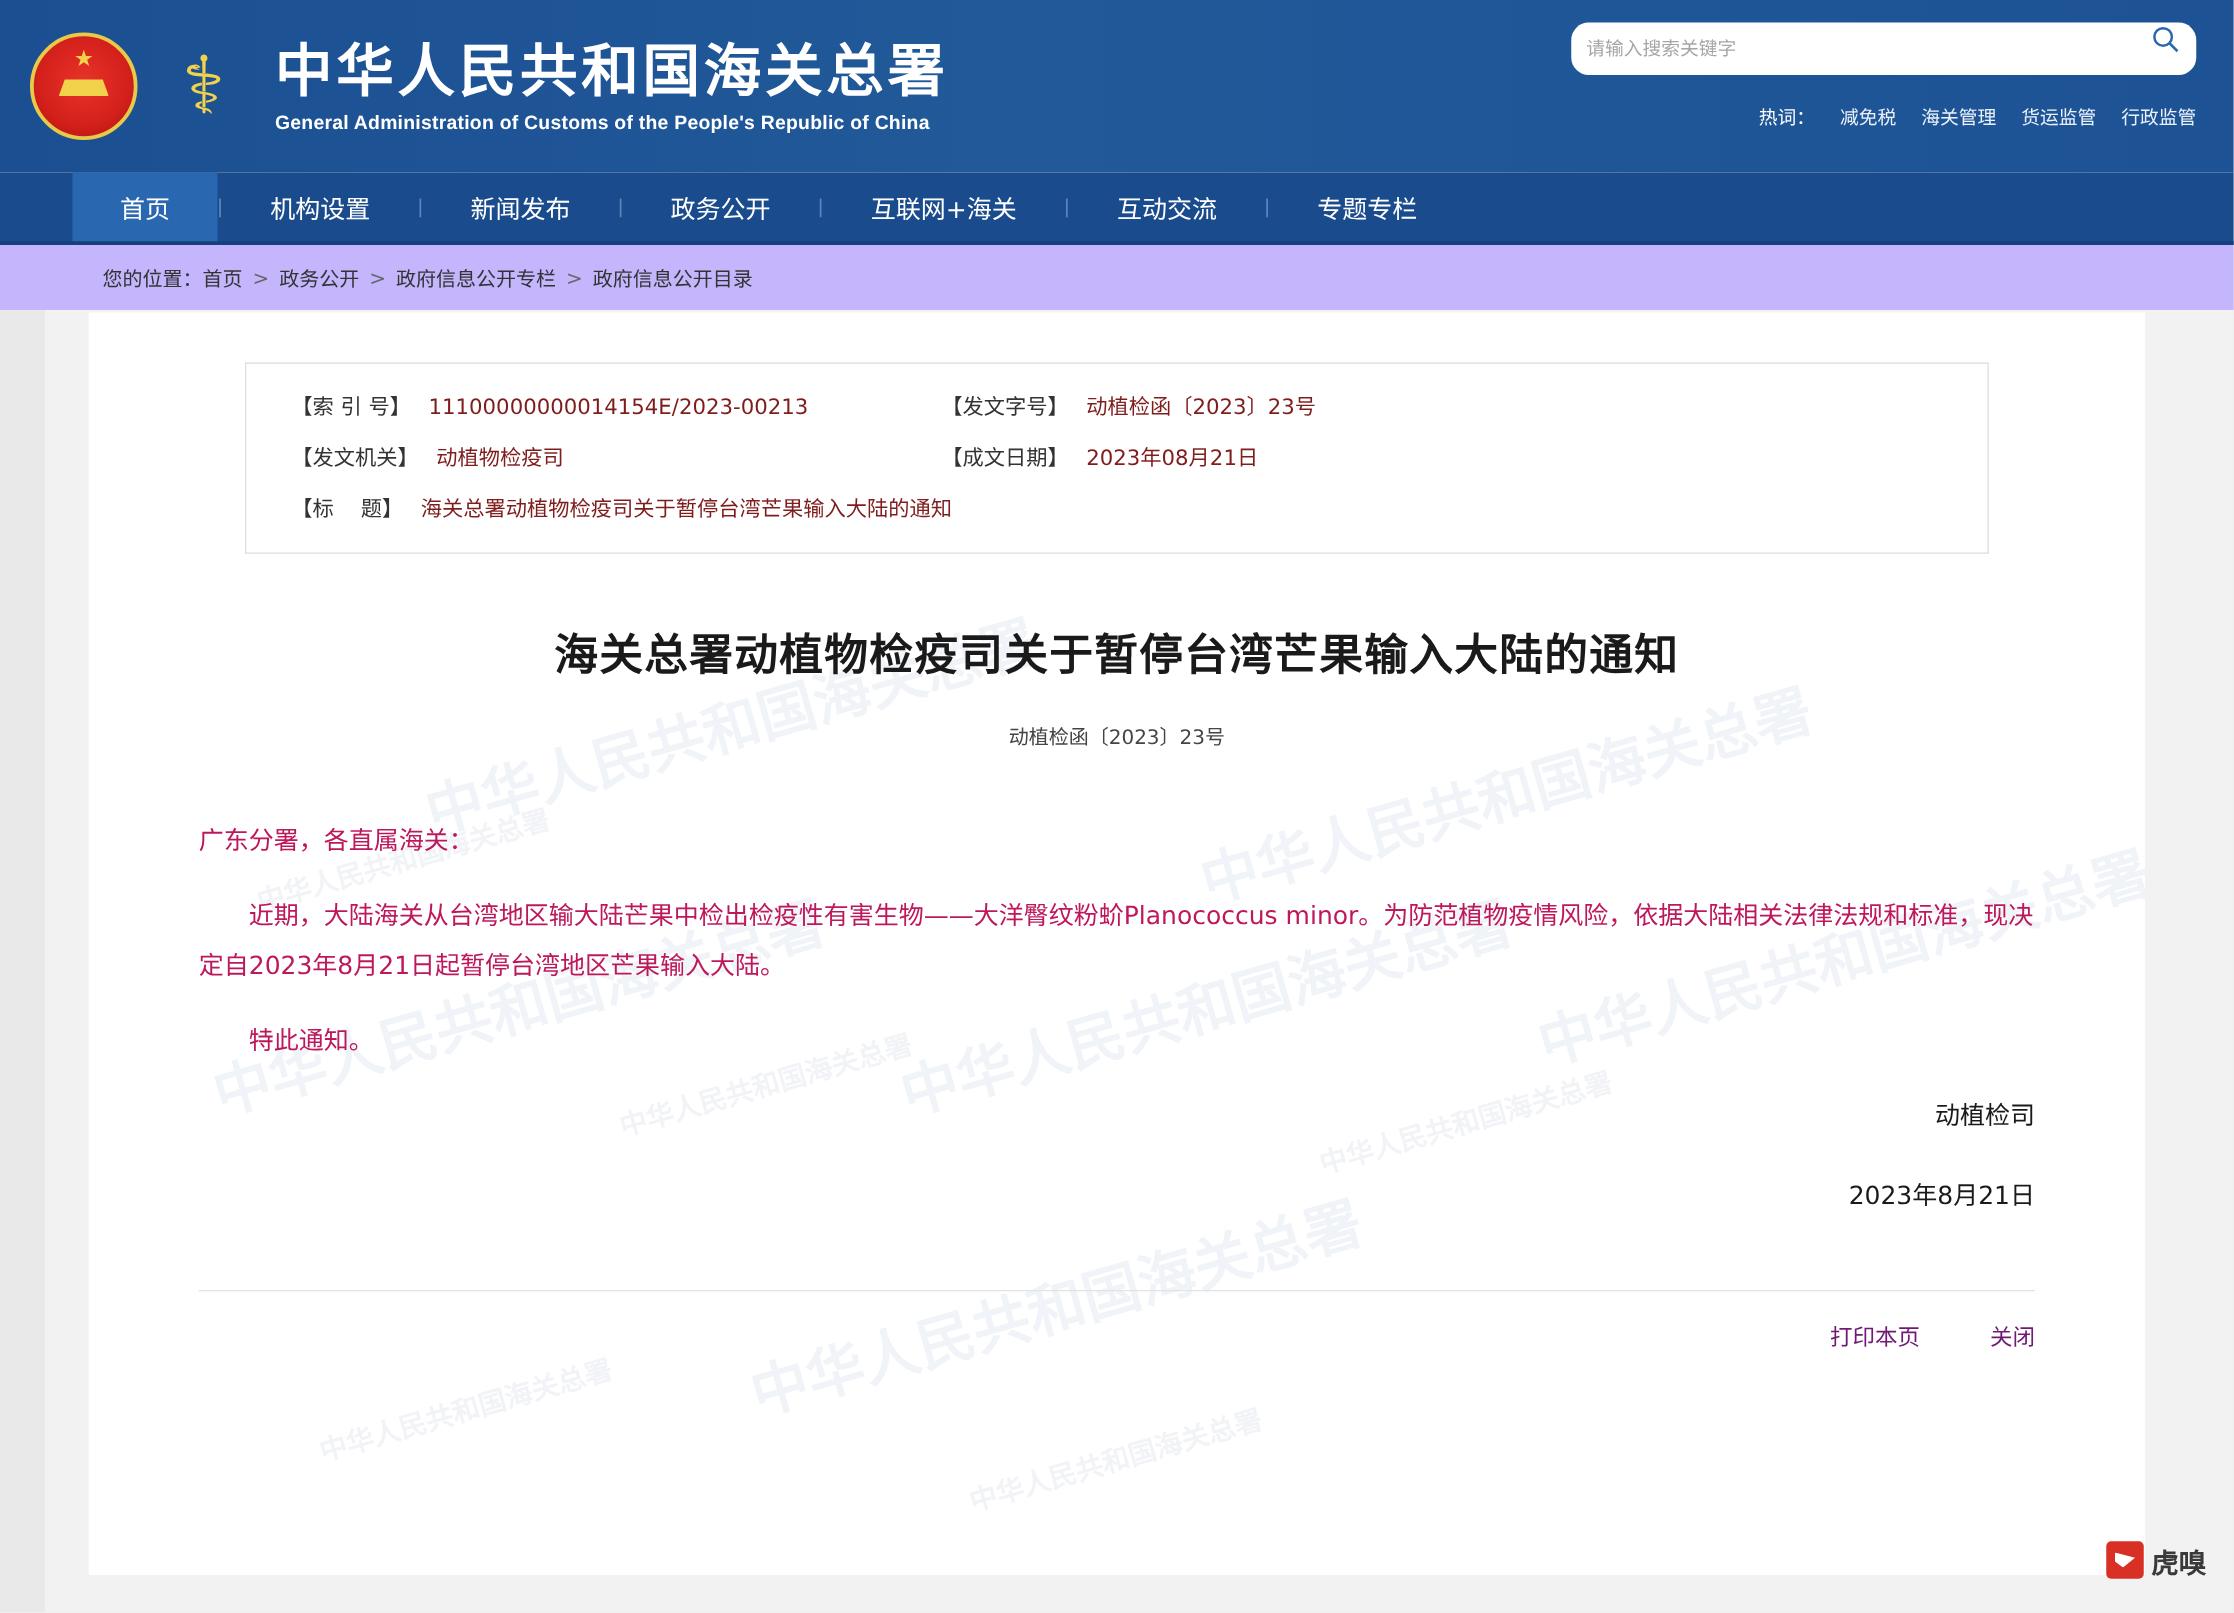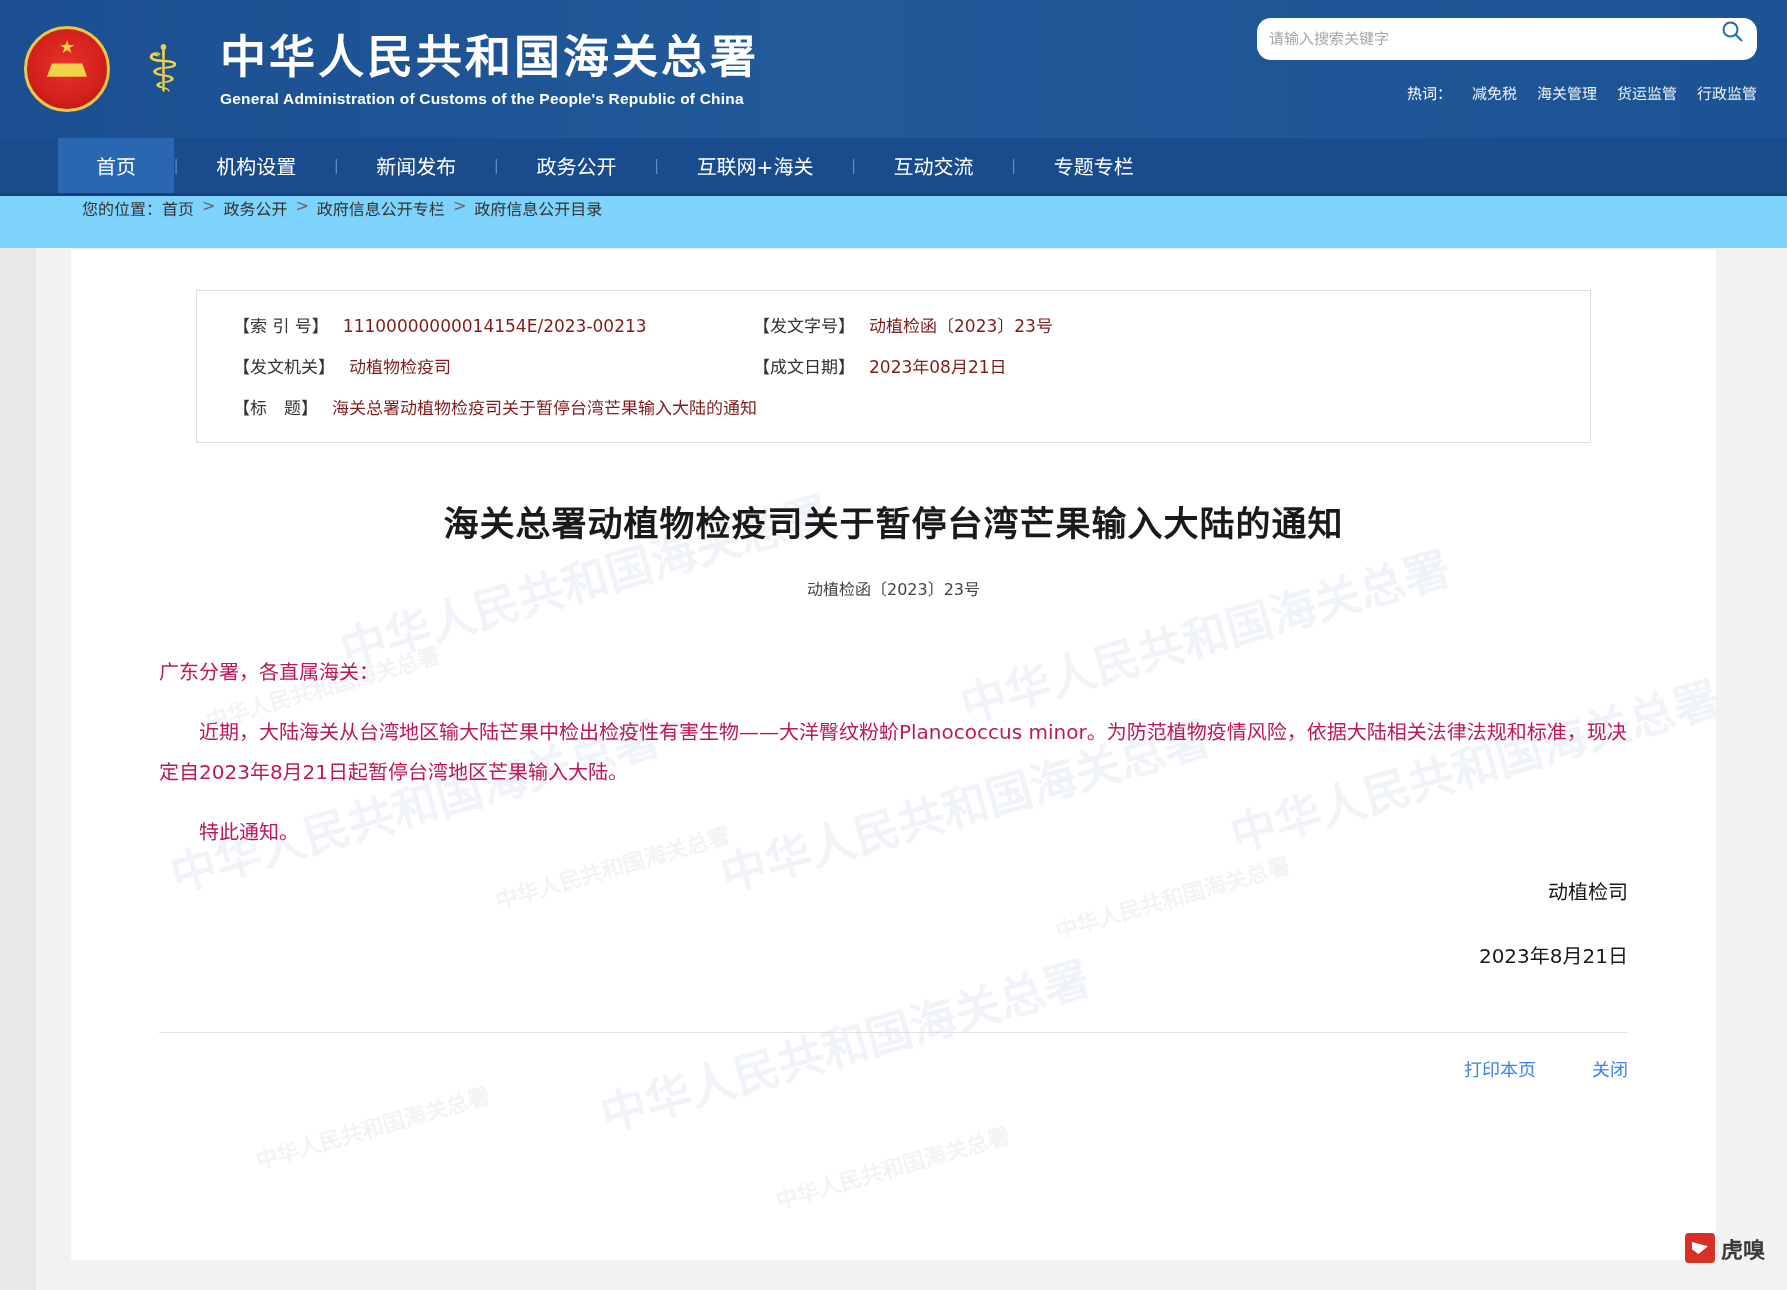--- a/index.html
+++ b/index.html
@@ -155,23 +155,23 @@
   .nav-item.active { background: #2a67b1; }
   .nav-sep {
     display: flex; align-items: center;
     color: #5f88bd;
     font-size: 16px;
   }
 
   
   .crumb-bar {
     height: 52px;
-    background: #7dd3fc;
-    display: flex;
-    align-items: flex-start;
+    background: #c4b5fd;
+    display: flex;
+    align-items: center;
     padding-left: 82px;
     font-size: 16px;
     color: #333;
     font-family: "DejaVu Sans", "Liberation Sans", sans-serif;
   }
   .crumb-bar .label { color: #333; }
   .crumb-bar a { color: #333; text-decoration: none; }
   .crumb-bar .sep { margin: 0 8px; color: #666; }
 
   
@@ -218,21 +218,21 @@
     padding: 24px 36px 22px 36px;
   }
   .meta-row {
     display: flex;
     font-size: 17px;
     color: #333;
     font-family: "DejaVu Sans", "Liberation Sans", sans-serif;
     margin-bottom: 17px;
     line-height: 1.4;
   }
-  .meta-row:last-child { margin-bottom: 0; font-family: Liberation Serif, serif; }
+  .meta-row:last-child { margin-bottom: 0; }
   .meta-cell { display: flex; }
   .meta-cell.first { width: 520px; flex: none; }
   .meta-key { color: #333; white-space: pre; }
   .meta-val { color: #7f1d1d; margin-left: 14px; }
 
   .doc-title {
     position: relative;
     z-index: 2;
     text-align: center;
     font-size: 35px;
@@ -283,21 +283,21 @@
     border-top: 1px solid #e2e2e2;
   }
   .foot-actions {
     position: relative;
     z-index: 2;
     display: flex;
     justify-content: flex-end;
     gap: 56px;
     padding: 22px 28px 0 28px;
     font-size: 18px;
-    color: #3b82f6;
+    color: #701a75;
     font-family: "DejaVu Sans", "Liberation Sans", sans-serif;
   }
   .foot-actions span { cursor: pointer; }
 
   .huxiu-logo {
     position: absolute;
     right: 22px;
     bottom: 26px;
     z-index: 5;
     display: flex;

